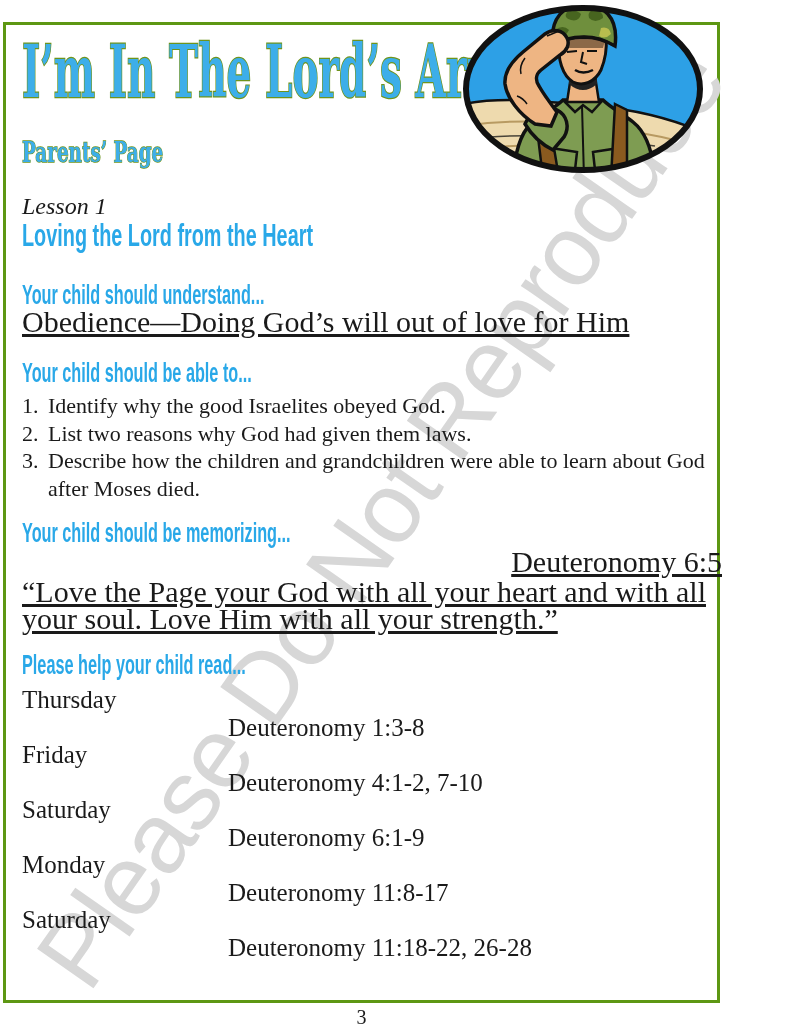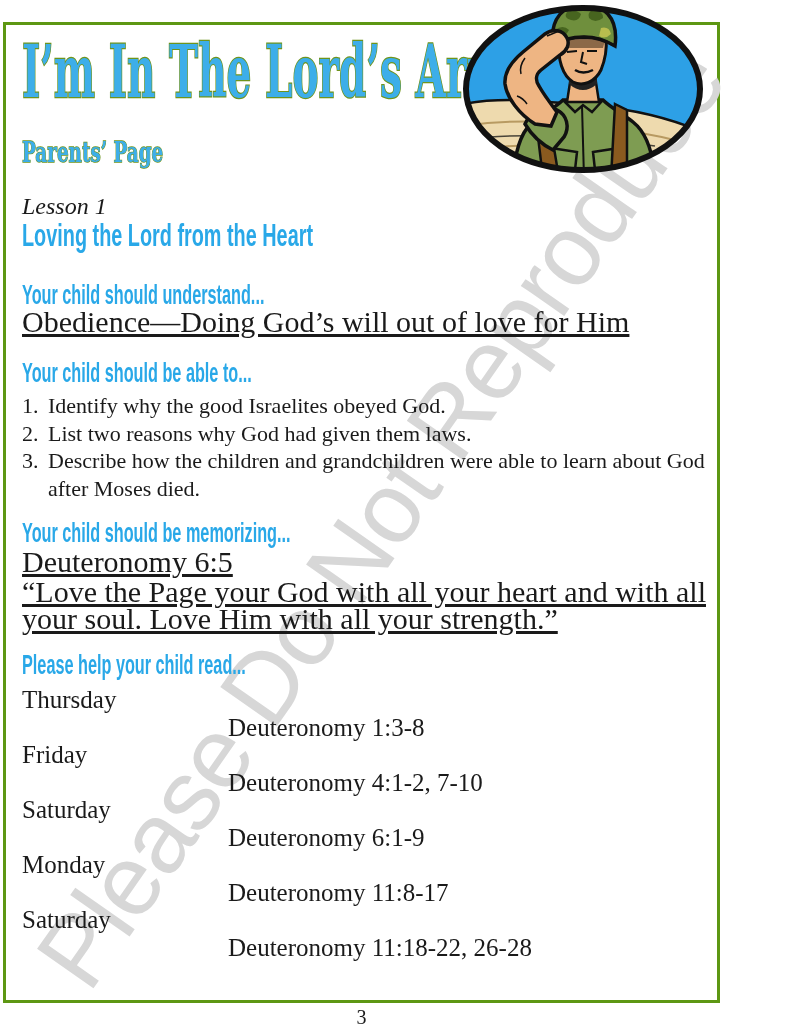--- a/index.html
+++ b/index.html
@@ -35,21 +35,21 @@
   .h-understand{top:280px;}
   .h-able{top:358px;}
   .h-memorize{top:518px;}
   .h-read{top:650px;}
   .bodytext{font-size:30px;line-height:27px;width:700px;text-decoration:underline;}
   .understand-body{top:308px;}
   .able-list{top:392px;width:700px;}
   .li-row{display:flex;font-size:22px;line-height:27.5px;}
   .li-num{width:26px;flex:0 0 26px;}
   .li-text{flex:1;}
-  .memorize-ref{top:548px;}
+  .memorize-ref{top:548px;text-align:right;}
   .verse{top:578px;}
   .schedule{top:686px;width:700px;}
   .sch-row{display:flex;font-size:25px;line-height:27px;}
   .sch-day{width:206px;flex:0 0 206px;}
   .sch-passage{flex:1;margin-top:28px;}
   .page-number{
     position:absolute;left:3px;top:1005px;width:717px;text-align:center;
     font-size:20px;line-height:24px;z-index:2;
   }
   .soldier-wrap{position:absolute;left:455px;top:0;width:258px;height:178px;z-index:3;}

